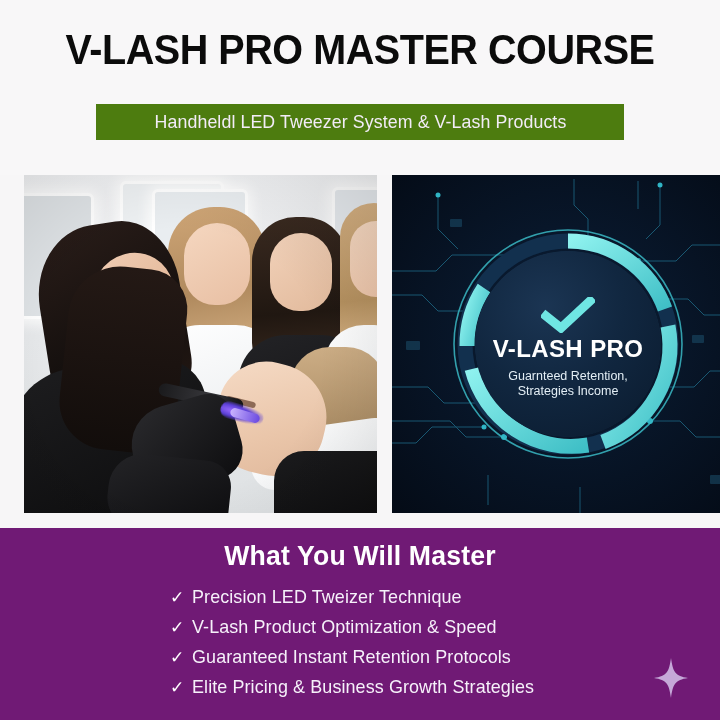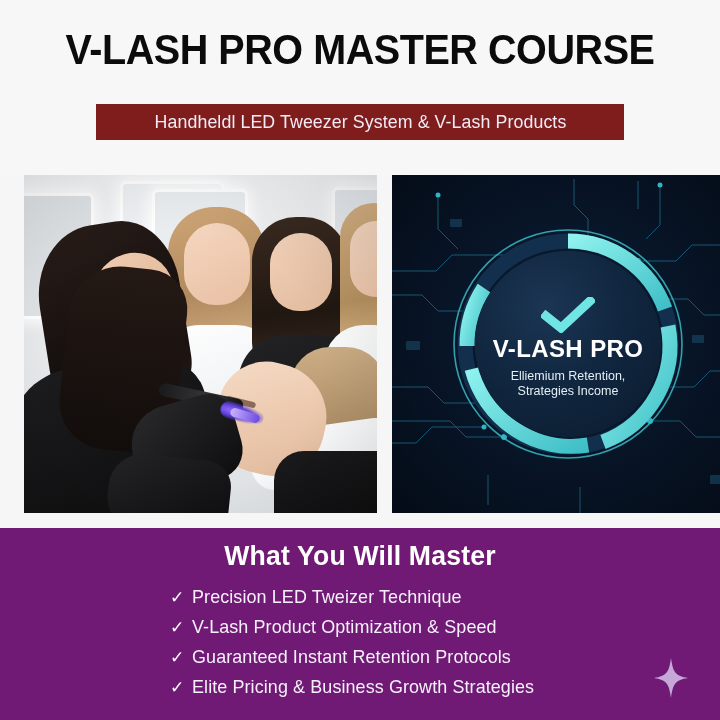--- a/index.html
+++ b/index.html
@@ -24,21 +24,21 @@
     letter-spacing:-0.5px;
     color:#0b0b0b;
     transform:scaleX(0.92);
     transform-origin:center center;
     white-space:nowrap;
     line-height:1;
   }
   .subtitle-bar {
     position:absolute; left:96px; top:104px;
     width:528px; height:36px;
-    background:#7f1d1d;
+    background:#4d7c0f;
     display:flex; align-items:center; justify-content:center;
   }
   .subtitle-text {
     font-family:"Liberation Sans Narrow","Liberation Sans",sans-serif;
     font-size:18.5px;
     font-weight:400;
     color:#f2ecf7;
     letter-spacing:0.1px;
     transform:scaleX(0.96);
     white-space:nowrap;
@@ -438,21 +438,21 @@
 
         <circle cx="118" cy="118" r="92" fill="none" stroke="#1a4a6e" stroke-width="1.2" opacity="0.9"></circle>
       </svg>
       <div class="badge-inner"></div>
       <div class="badge-content">
         <svg class="check-mark" viewBox="0 0 54 36">
           <path d="M5 19 L20 31 L49 4" fill="none" stroke="#6fe6e3" stroke-width="9" stroke-linecap="square" stroke-linejoin="miter"></path>
         </svg>
         <div class="badge-title">V-LASH PRO</div>
         <div class="badge-tag">
-          <div>Elliemium Retention,</div>
+          <div>Guarnteed Retention,</div>
           <div>Strategies Income</div>
         </div>
       </div>
     </div>
   </div>
 </div>
 
 <div class="master-panel">
   <div class="master-heading">What You Will Master</div>
 

